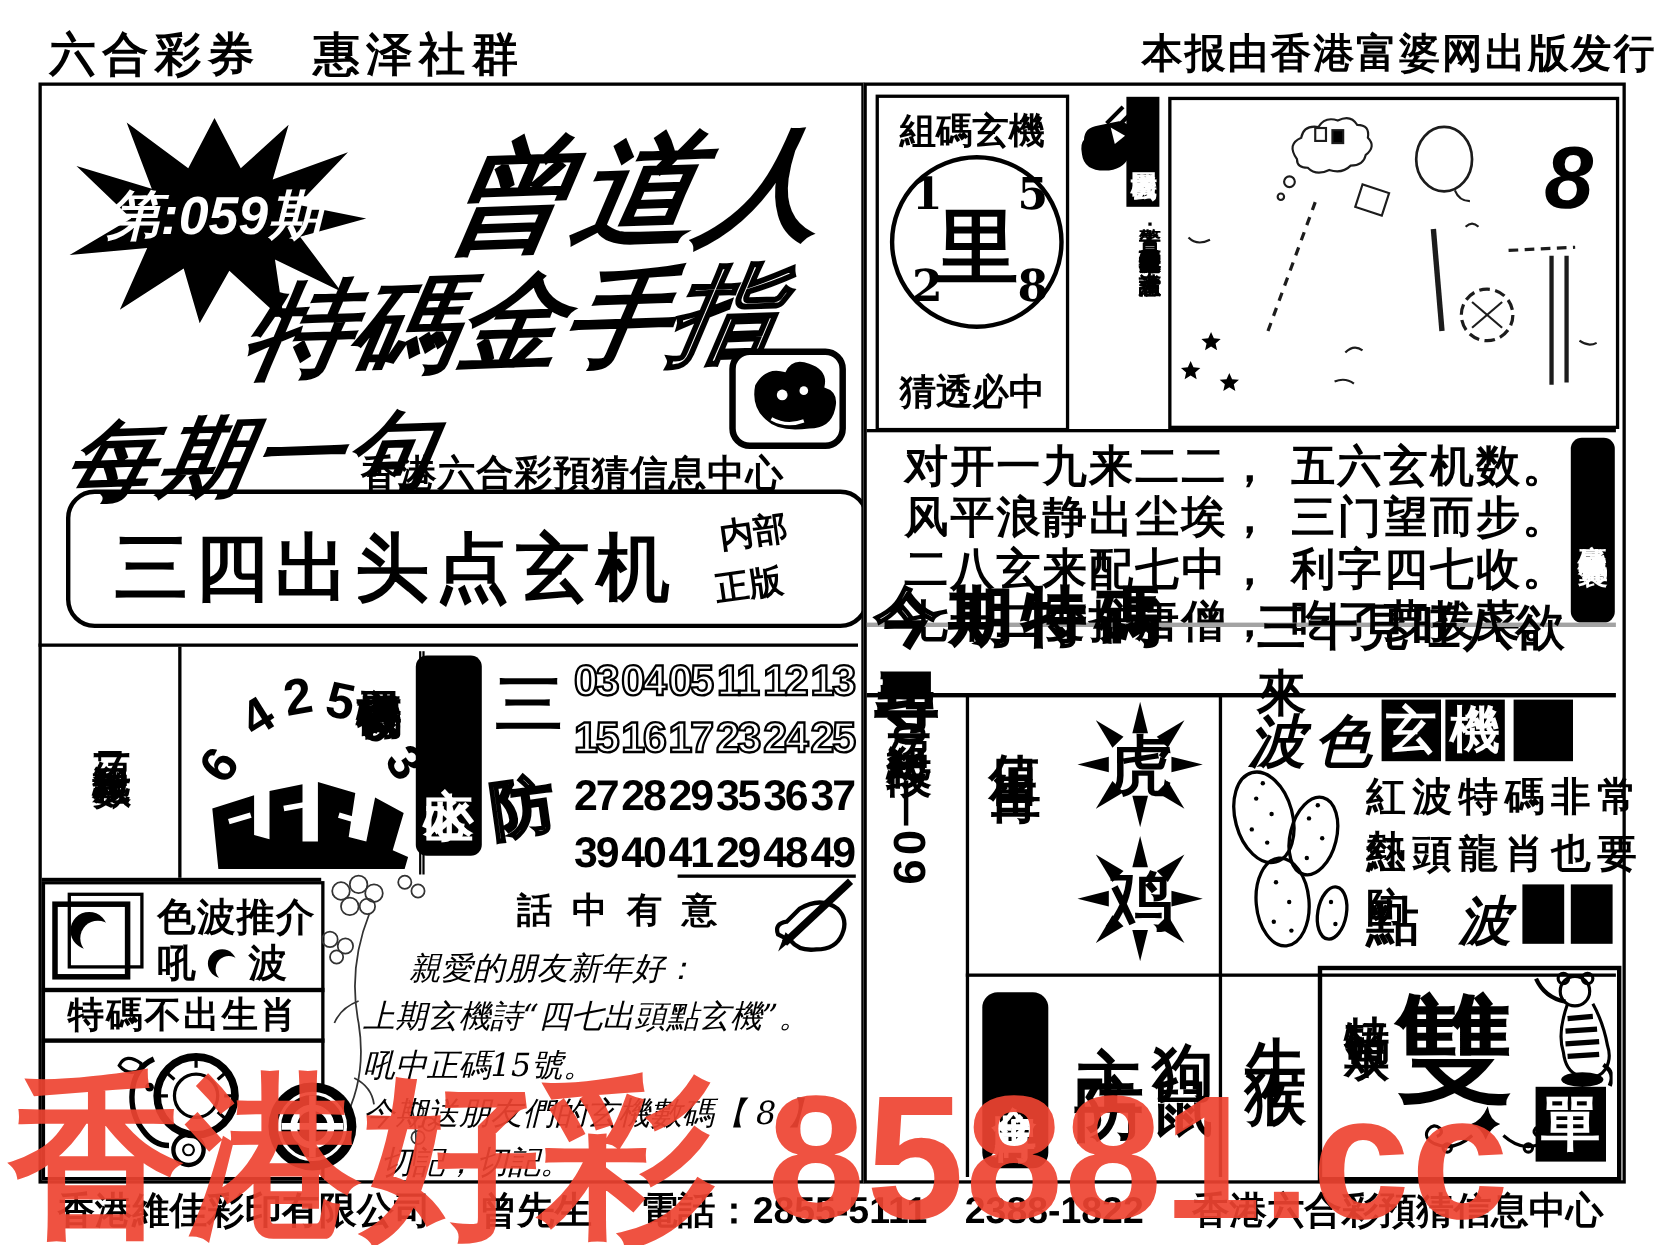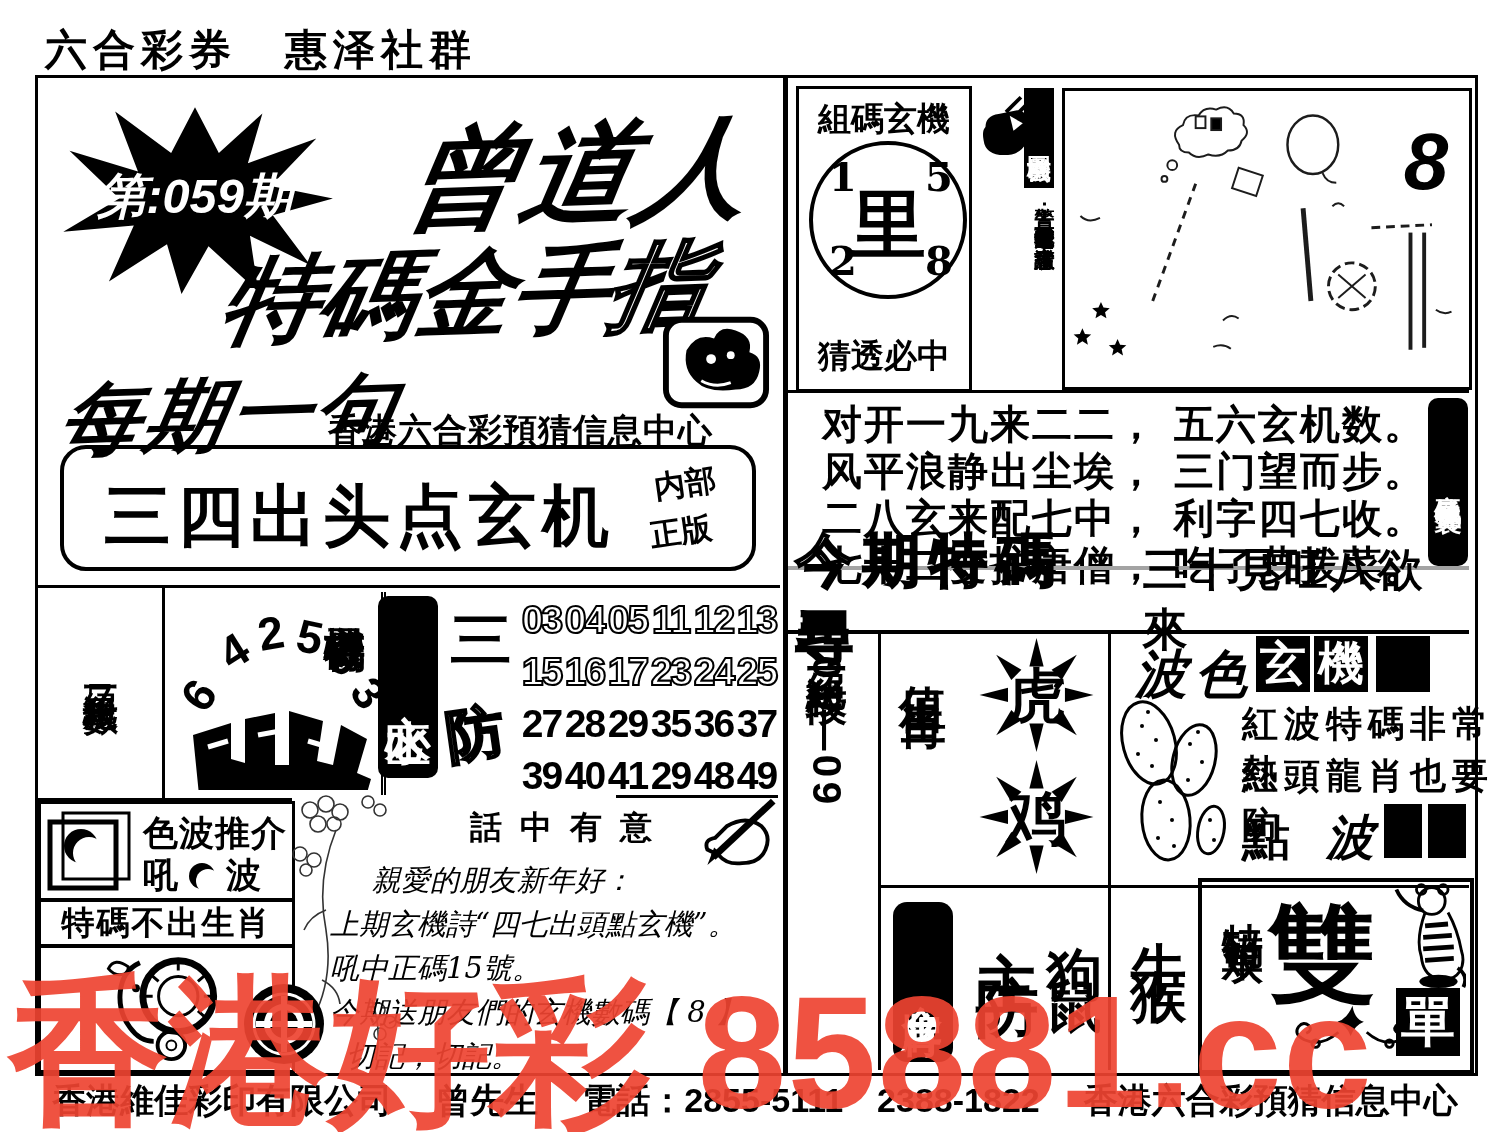--- a/index.html
+++ b/index.html
@@ -25,20 +25,21 @@
   #watermark{position:absolute;left:8px;top:946px;font-size:160px;font-weight:900;
              letter-spacing:1px;white-space:nowrap;z-index:50;opacity:.92;}
   svg text{font-family:"Liberation Sans","DejaVu Sans",sans-serif;}
 </style>
 </head>
 <body>
 
 <div id="page">
 
   <div class="abs blk9" style="left:45px;top:22px;font-size:42px;letter-spacing:6px;text-align:right;">六合彩券　惠泽社群</div>
+  <div class="abs blk9" style="left:1038px;top:24px;font-size:37px;letter-spacing:2px;">本报由香港富婆网出版发行</div>
 
   <div class="panel" style="left:35px;top:75px;width:745px;height:995px;"></div>
 
   <div class="abs" style="left:55px;top:95px;width:280px;height:205px;">
     <svg width="280" height="205" viewBox="0 0 270 190">
       <polygon fill="#000" points="135,8 158,52 200,14 186,62 252,38 208,84 268,96 210,112 246,160 188,132 196,186 148,142 122,188 108,140 52,176 76,122 8,128 62,96 14,50 80,70 58,12 112,52"></polygon>
       <text x="135" y="110" fill="#fff" font-size="47" font-weight="900" text-anchor="middle" font-style="italic">第:059期</text>
     </svg>
   </div>
 
@@ -53,21 +54,21 @@
       <path d="M25,35 q10,-18 28,-12 q6,-14 22,-8 q18,6 14,22 q14,4 10,20 q-4,18 -24,18 q-28,4 -40,-8 q-14,-12 -10,-32z" fill="#000"></path>
       <circle cx="50" cy="44" r="5" fill="#fff"></circle>
         <circle cx="70" cy="40" r="4" fill="#fff"></circle>
       <path d="M40,66 q14,8 30,2" stroke="#fff" stroke-width="3" fill="none"></path>
     </svg>
   </div>
 
   <div class="abs blk9 skew" style="left:62px;top:362px;font-size:80px;font-style:italic;letter-spacing:4px;">每期一句</div>
   <div class="abs b" style="left:328px;top:408px;font-size:34px;letter-spacing:1px;">香港六合彩預猜信息中心</div>
 
-  <div class="abs" style="left:60px;top:445px;width:688px;height:118px;border:4px solid #000;border-radius:26px;">
+  <div class="abs" style="left:60px;top:445px;width:688px;height:118px;border:4px solid #000;border-radius:26px;padding-left:34px;">
     <div class="abs serif blk9" style="left:40px;top:22px;font-size:67px;letter-spacing:6px;">三四出头点玄机</div>
     <div class="abs b" style="left:590px;top:14px;font-size:31px;transform:rotate(-8deg);">内部</div>
     <div class="abs b" style="left:586px;top:62px;font-size:31px;transform:rotate(-8deg);">正版</div>
   </div>
 
   <div class="hline" style="left:35px;top:585px;width:745px;"></div>
 
   <div class="abs" style="left:38px;top:588px;width:124px;height:210px;border-right:3px solid #000;
        display:flex;flex-direction:column;align-items:center;justify-content:center;">
     <div class="v b" style="font-size:35px;letter-spacing:2px;">絕殺一尾數</div>

